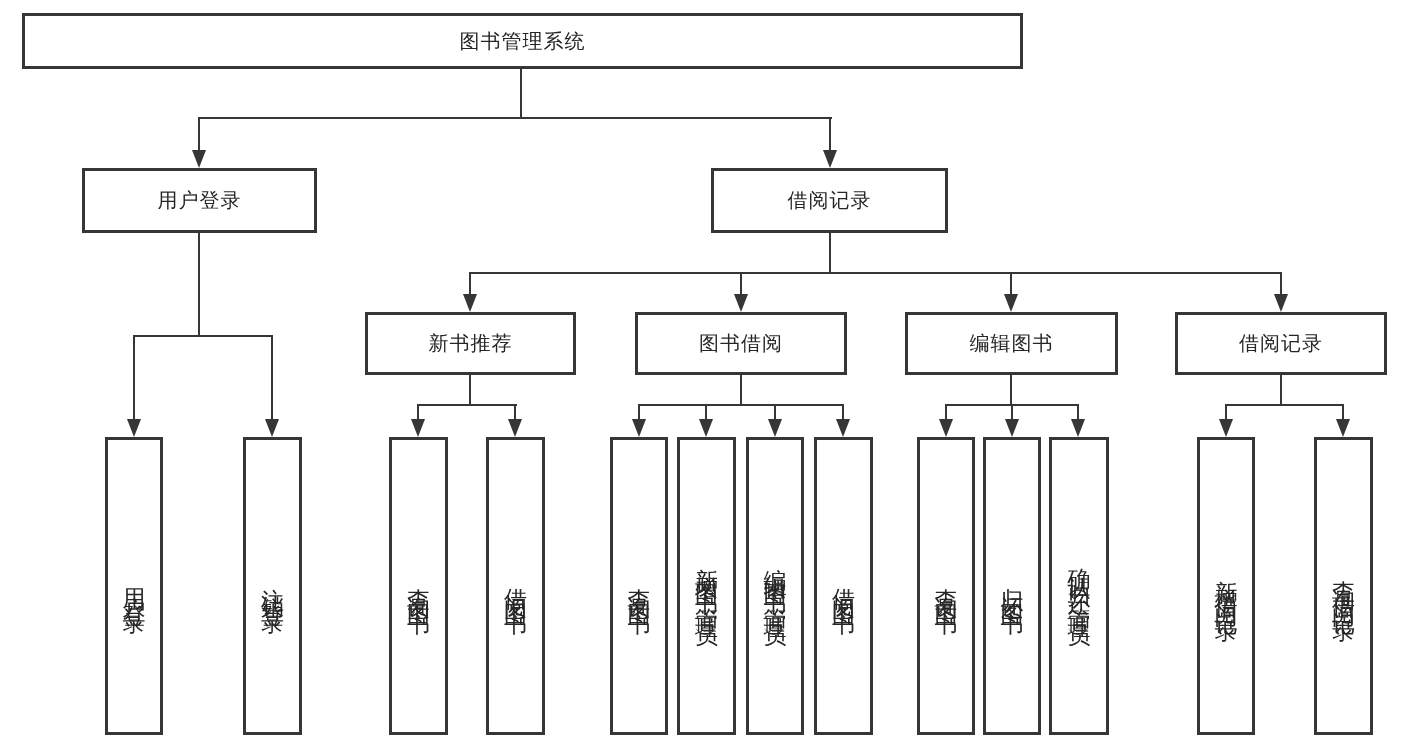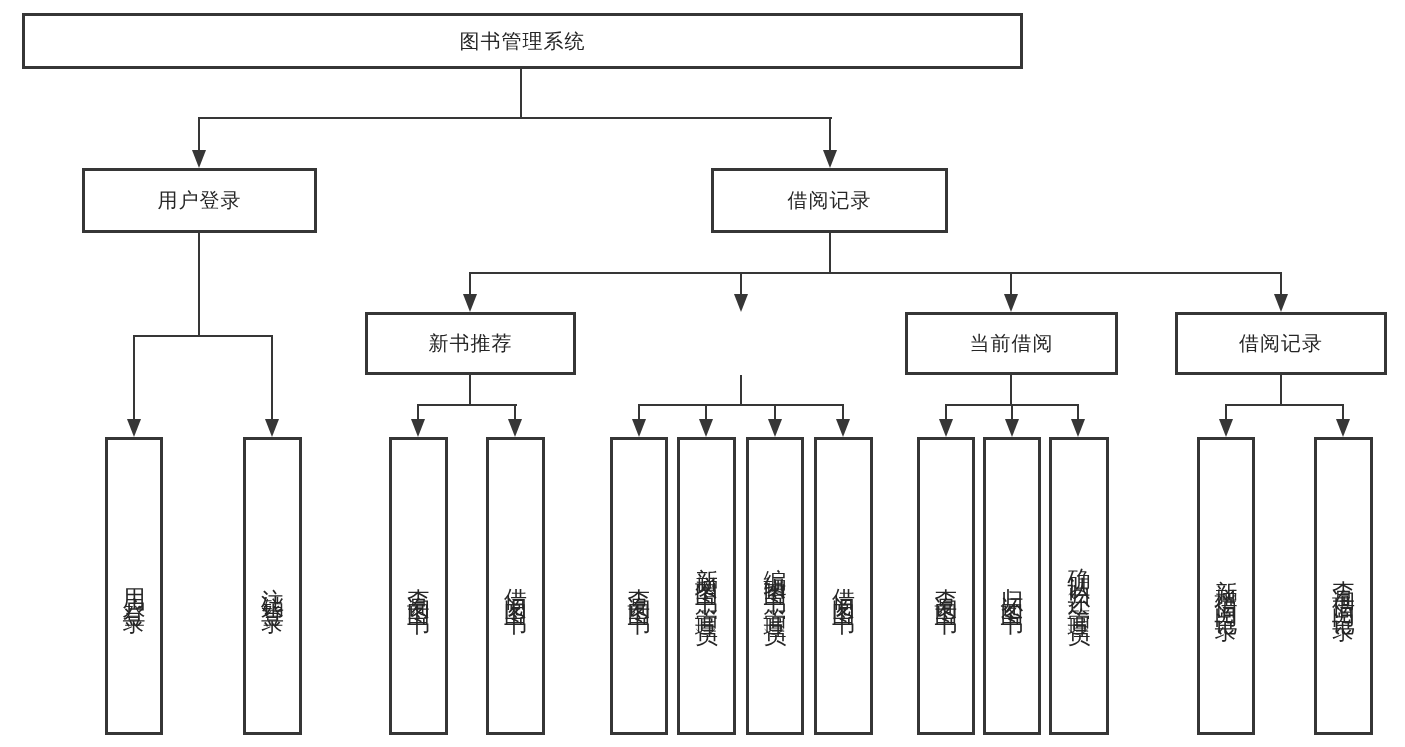--- a/index.html
+++ b/index.html
@@ -90,22 +90,25 @@
   <div class="line" style="left:740px;top:273px;width:2px;height:21px"></div>
   <div class="arrow" style="left:734px;top:294px"></div>
   <div class="line" style="left:1010px;top:273px;width:2px;height:21px"></div>
   <div class="arrow" style="left:1004px;top:294px"></div>
   <div class="line" style="left:1280px;top:273px;width:2px;height:21px"></div>
   <div class="arrow" style="left:1274px;top:294px"></div>
 
   <div class="box" style="left:365px;top:312px;width:211px;height:63px">
     <span class="hlabel">新书推荐</span>
   </div>
+  <div class="box" style="left:635px;top:312px;width:212px;height:63px">
+    <span class="hlabel">图书借阅</span>
+  </div>
   <div class="box" style="left:905px;top:312px;width:213px;height:63px">
-    <span class="hlabel">当前借阅</span>
+    <span class="hlabel">编辑图书</span>
   </div>
   <div class="box" style="left:1175px;top:312px;width:212px;height:63px">
     <span class="hlabel">借阅记录</span>
   </div>
 
   <div class="line" style="left:469px;top:375px;width:2px;height:31px"></div>
   <div class="line" style="left:417px;top:404px;width:100px;height:2px"></div>
   <div class="line" style="left:417px;top:405px;width:2px;height:14px"></div>
   <div class="arrow" style="left:411px;top:419px"></div>
   <div class="line" style="left:514px;top:405px;width:2px;height:14px"></div>

